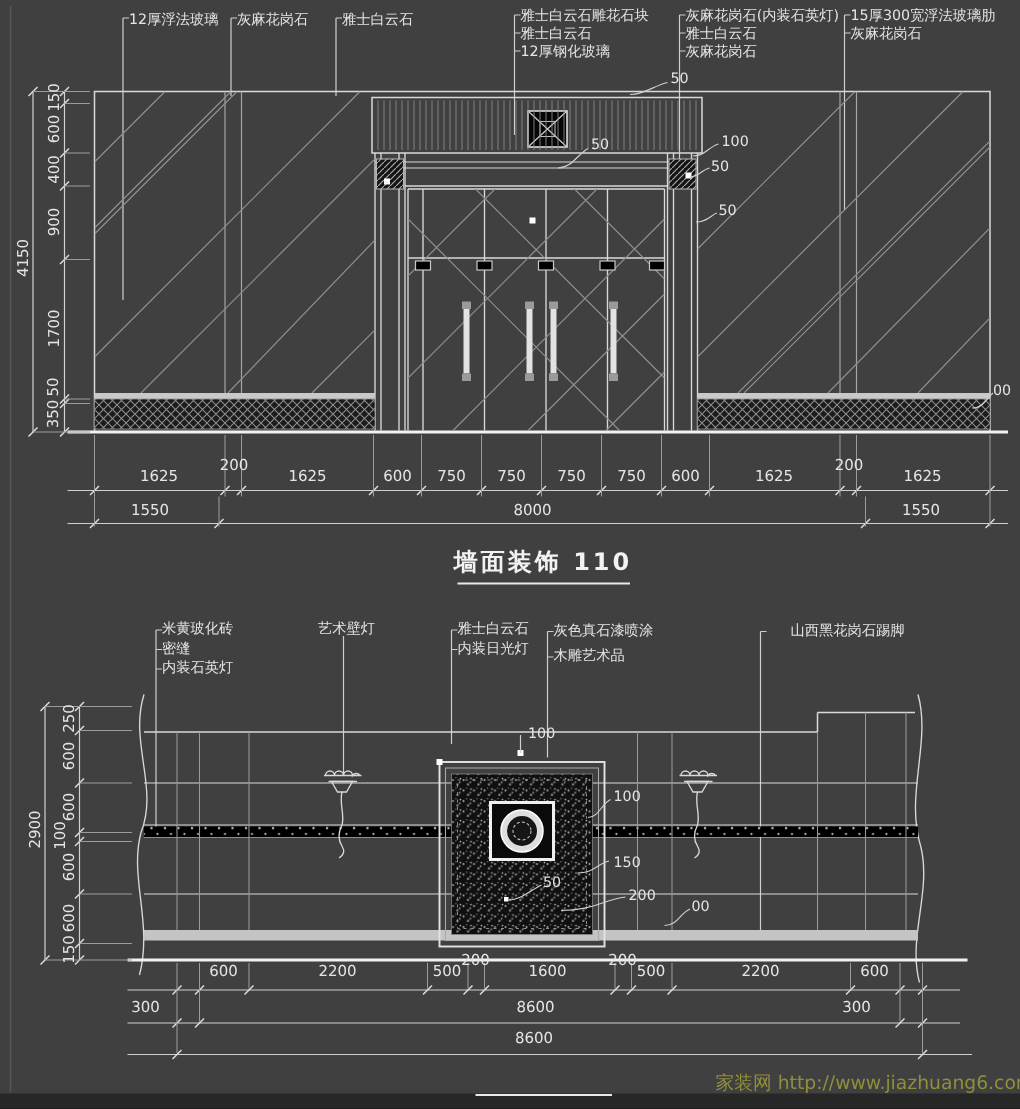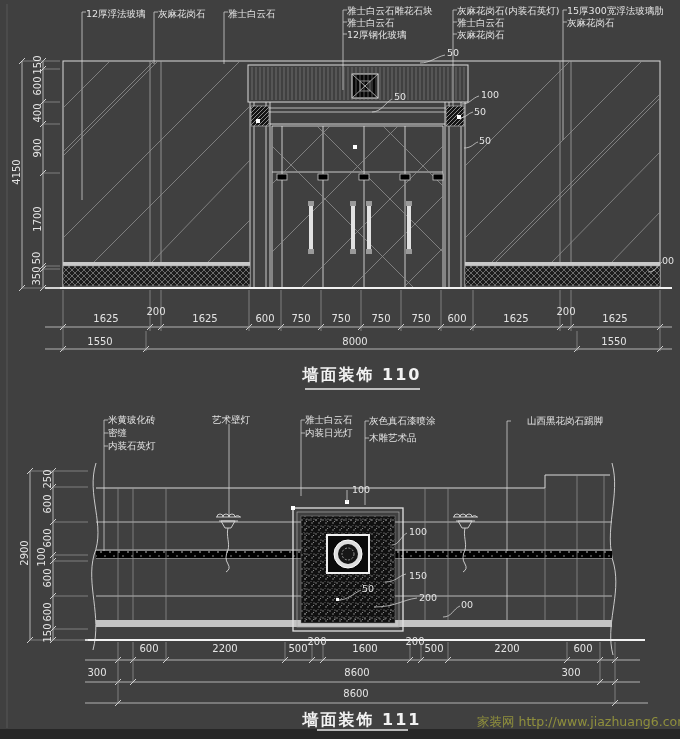--- a/index.html
+++ b/index.html
@@ -431,17 +431,16 @@
 <div class="dim" style="left:571px;top:672px">300</div>
 <div class="dim" style="left:356px;top:693px">8600</div>
 
 <div class="lbl" style="left:352px;top:484px">100</div>
 <div class="lbl" style="left:409px;top:526px">100</div>
 <div class="lbl" style="left:409px;top:570px">150</div>
 <div class="lbl" style="left:419px;top:592px">200</div>
 <div class="lbl" style="left:362px;top:583px">50</div>
 <div class="lbl" style="left:461px;top:599px">00</div>
 
-<div class="title" style="left:252px;top:710px">墙面装饰 111</div>
 
 <div class="wm" style="left:477px;top:714px">家装网 http://www.jiazhuang6.com</div>
 
 </div>
 
 </body></html>

